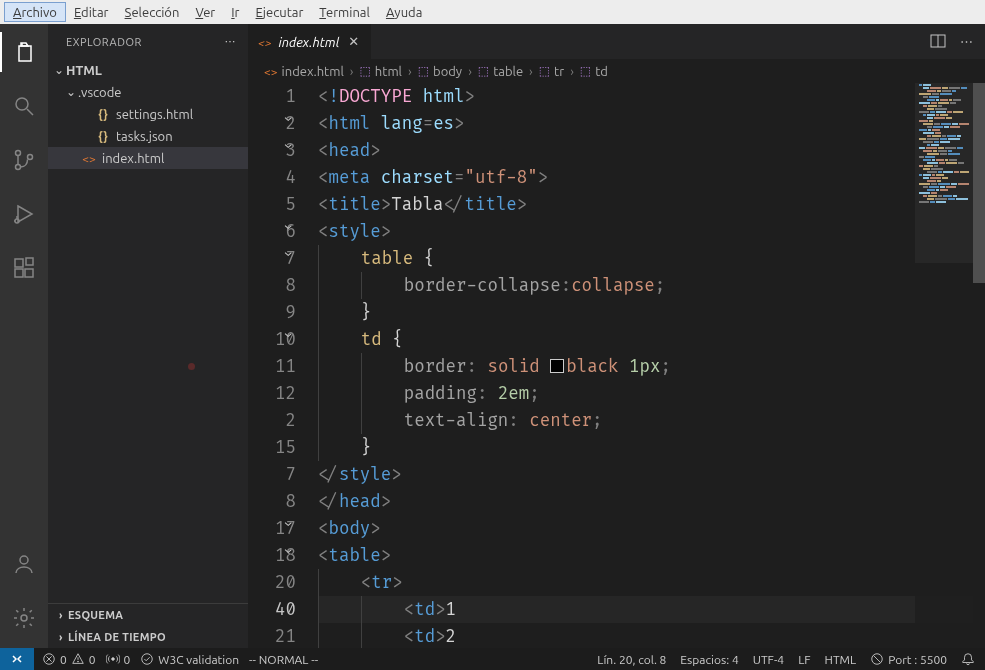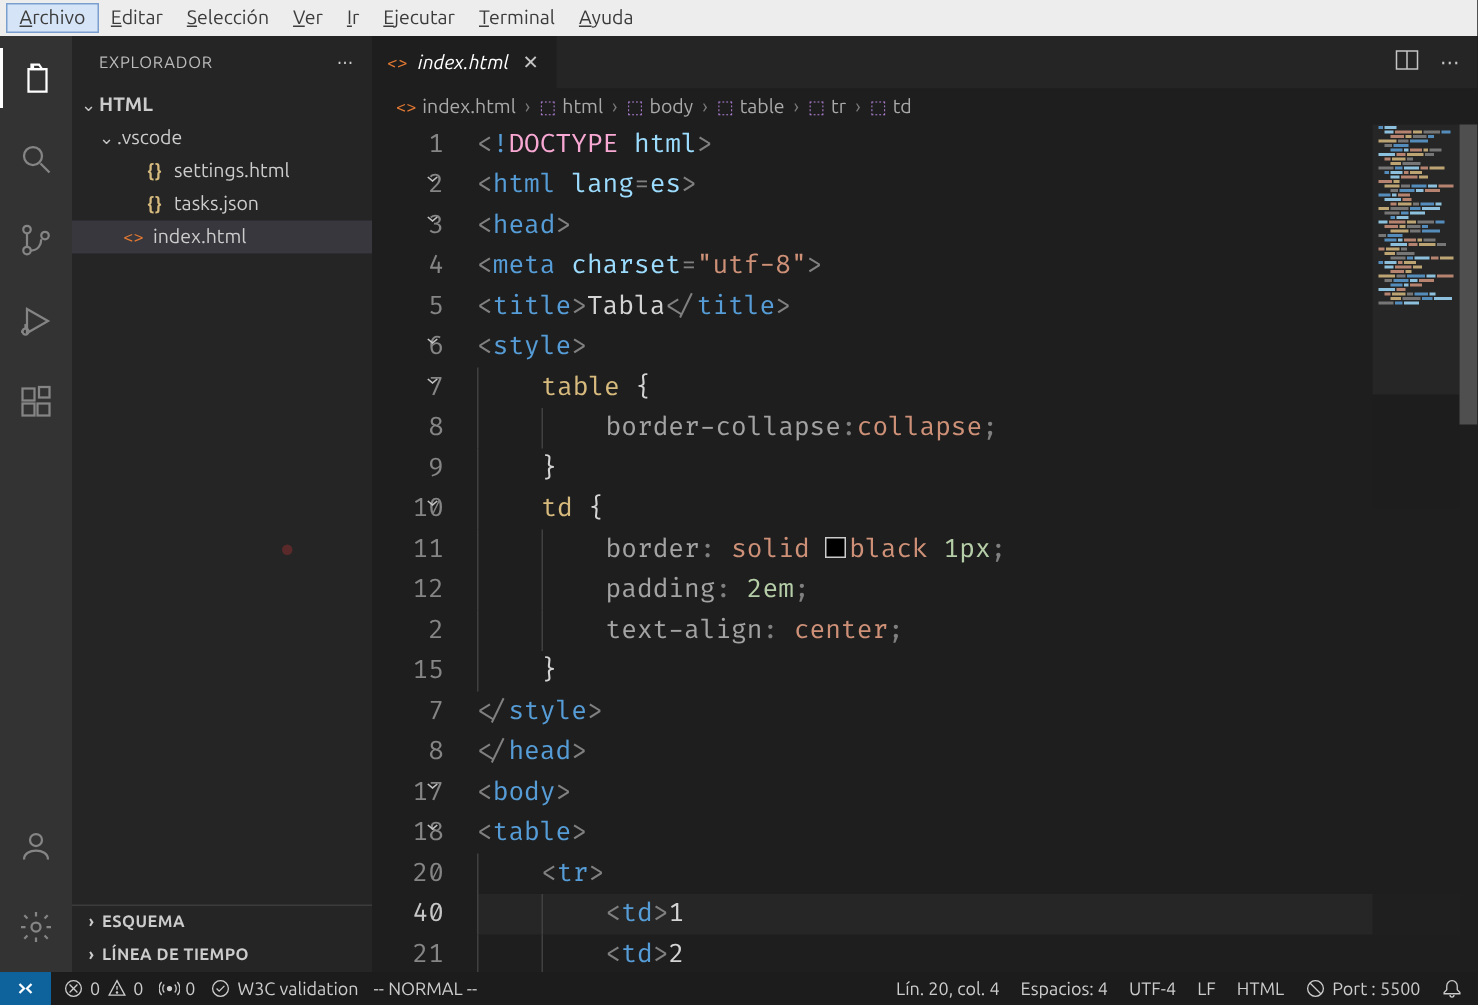--- a/index.html
+++ b/index.html
@@ -741,21 +741,21 @@
           <path d="M5 8l2 2 4-4"></path>
         </svg>
       <span>W3C validation</span>
     </div>
     <div class="sb-item">
       <span>-- NORMAL --</span>
     </div>
   </div>
   <div class="sb-right">
     <div class="sb-item">
-        <span>Lín. 20, col. 4</span>
+        <span>Lín. 20, col. 8</span>
       </div>
     <div class="sb-item">
         <span>Espacios: 4</span>
       </div>
     <div class="sb-item">
         <span>UTF-4</span>
       </div>
     <div class="sb-item">
         <span>LF</span>
       </div>

